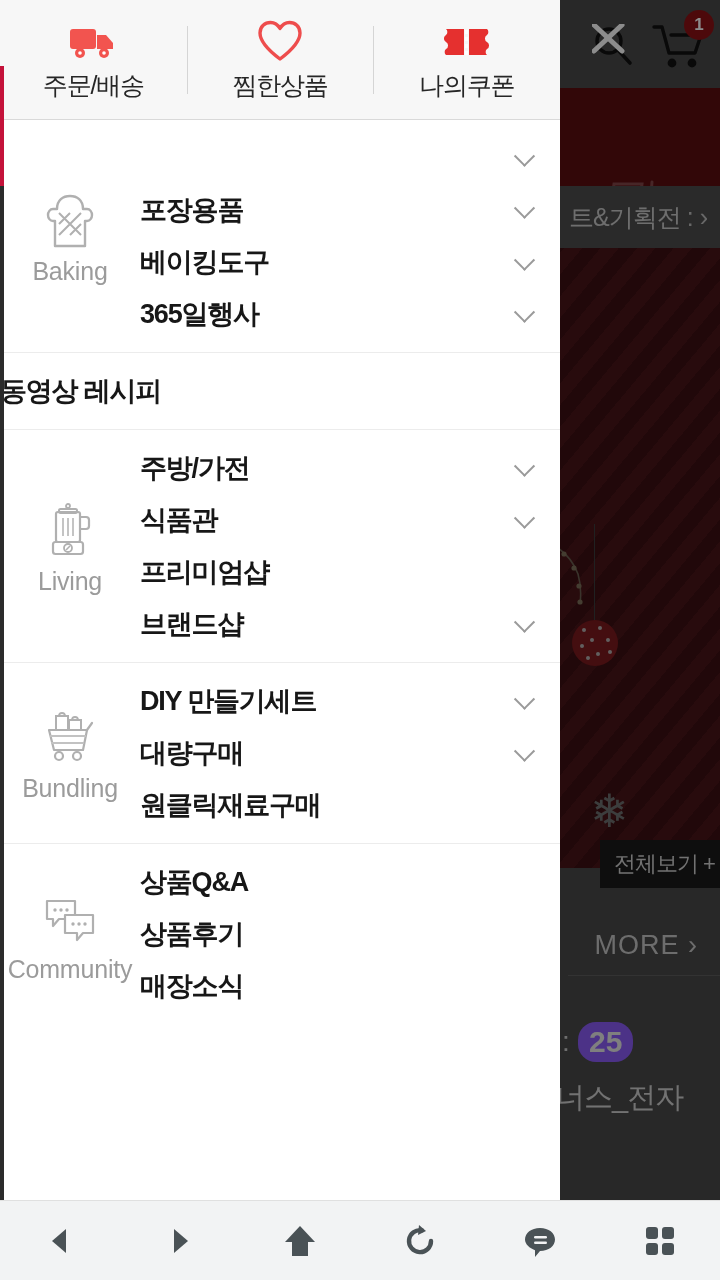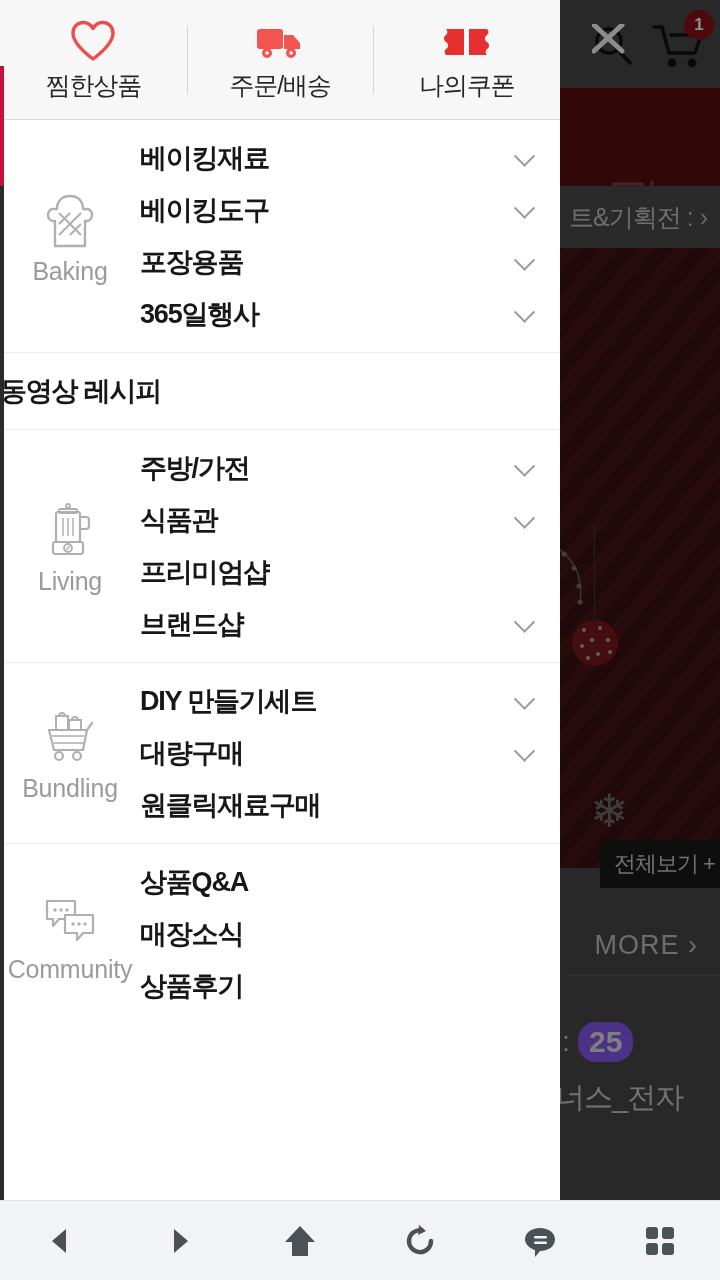--- a/index.html
+++ b/index.html
@@ -338,39 +338,39 @@
   <div id="drawer">
     <div class="drawer-edge"></div>
     <div class="drawer-edge-red"></div>
 
 
     <div class="quickmenu">
 
 
       <div class="quick-item">
         <div class="quick-ico">
-          <svg width="46" height="44" viewBox="0 0 46 44">
-            <path d="M23 39 C7 27 3 19 3 13 C3 6.5 8 2.5 13.5 2.5 C17.5 2.5 21 5 23 8.5 C25 5 28.5 2.5 32.5 2.5 C38 2.5 43 6.5 43 13 C43 19 39 27 23 39 Z" fill="none" stroke="#ee4d4d" stroke-width="3.4" stroke-linejoin="round"></path>
-          </svg>
-        </div>
-        <div class="quick-label">찜한상품</div>
-      </div>
-
-      <div class="quick-item">
-        <div class="quick-ico">
           <svg width="48" height="38" viewBox="0 0 48 38">
             <rect x="1" y="6" width="26" height="20" rx="3" fill="#f2544f"></rect>
             <path d="M28 12 h9 l7 8 v6 h-16 z" fill="#f2544f"></path>
             <circle cx="11" cy="30" r="5" fill="#f2544f"></circle>
             <circle cx="35" cy="30" r="5" fill="#f2544f"></circle>
             <circle cx="11" cy="30" r="1.8" fill="#fff"></circle>
             <circle cx="35" cy="30" r="1.8" fill="#fff"></circle>
           </svg>
         </div>
         <div class="quick-label">주문/배송</div>
+      </div>
+
+      <div class="quick-item">
+        <div class="quick-ico">
+          <svg width="46" height="44" viewBox="0 0 46 44">
+            <path d="M23 39 C7 27 3 19 3 13 C3 6.5 8 2.5 13.5 2.5 C17.5 2.5 21 5 23 8.5 C25 5 28.5 2.5 32.5 2.5 C38 2.5 43 6.5 43 13 C43 19 39 27 23 39 Z" fill="none" stroke="#ee4d4d" stroke-width="3.4" stroke-linejoin="round"></path>
+          </svg>
+        </div>
+        <div class="quick-label">찜한상품</div>
       </div>
 
       <div class="quick-item">
         <div class="quick-ico">
           <svg width="46" height="34" viewBox="0 0 46 34">
             <path d="M2 4 h18 v26 h-18 a4 4 0 0 1 0 -6 a4 4 0 0 0 0 -7 a4 4 0 0 1 0 -7 a4 4 0 0 0 0 -6 z" fill="#e5302f"></path>
             <path d="M25 4 h18 a4 4 0 0 1 0 6 a4 4 0 0 0 0 7 a4 4 0 0 1 0 7 a4 4 0 0 0 0 6 h-18 z" fill="#e5302f"></path>
             <g fill="#fff">
               <rect x="21" y="5" width="3" height="4"></rect>
               <rect x="21" y="12" width="3" height="4"></rect>
@@ -386,29 +386,28 @@
     <div class="section">
       <div class="sec-icon-col">
         <svg class="sec-svg" width="62" height="62" viewBox="0 0 62 62">
           <path d="M18 18 C18 9 24 5 31 5 C38 5 44 9 44 18 L48 18 C51 18 53 21 53 24 C53 27 51 30 48 30 L46 30 L46 55 H16 V30 L14 30 C11 30 9 27 9 24 C9 21 11 18 14 18 Z" fill="none" stroke="#b0b0b0" stroke-width="2.4" stroke-linejoin="round"></path>
           <path d="M20 22 L42 44 M42 22 L20 44 M20 33 L31 22 M31 44 L42 33" stroke="#b0b0b0" stroke-width="2" fill="none"></path>
         </svg>
         <div class="sec-name">Baking</div>
       </div>
       <div class="sec-links">
         <div class="cat-row">
-          <span class="cat-label">베이킹재료</span>
+          <span class="chev"></span>
+        </div>
+        <div class="cat-row">
+          <span class="cat-label">포장용품</span>
           <span class="chev"></span>
         </div>
         <div class="cat-row">
           <span class="cat-label">베이킹도구</span>
-          <span class="chev"></span>
-        </div>
-        <div class="cat-row">
-          <span class="cat-label">포장용품</span>
           <span class="chev"></span>
         </div>
         <div class="cat-row">
           <span class="cat-label">365일행사</span>
           <span class="chev"></span>
         </div>
       </div>
     </div>
 
     <div class="section">
@@ -498,24 +497,24 @@
               <circle cx="46" cy="35" r="1.7"></circle>
           </g>
         </svg>
         <div class="sec-name">Community</div>
       </div>
       <div class="sec-links">
         <div class="cat-row">
           <span class="cat-label">상품Q&amp;A</span>
         </div>
         <div class="cat-row">
+          <span class="cat-label">상품후기</span>
+        </div>
+        <div class="cat-row">
           <span class="cat-label">매장소식</span>
-        </div>
-        <div class="cat-row">
-          <span class="cat-label">상품후기</span>
         </div>
       </div>
     </div>
   </div>
 
   <div id="sysnav">
     <div class="sysnav-btn">
       <svg width="34" height="34" viewBox="0 0 34 34">
         <path d="M23 5 L9 17 L23 29 Z" fill="#4a5256"></path>
       </svg>

